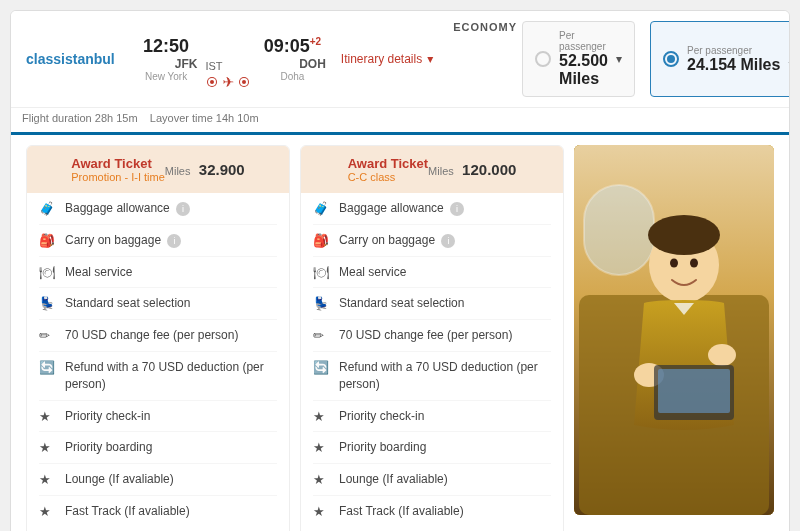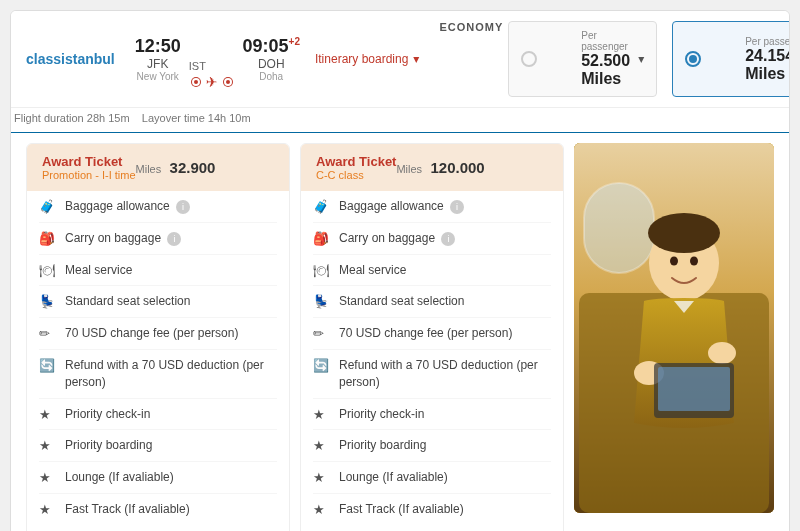--- a/index.html
+++ b/index.html
@@ -45,22 +45,23 @@
       flex-direction: column;
       align-items: center;
     }
     .time-big {
       font-size: 18px;
       font-weight: bold;
       color: #222;
     }
     .airport-code {
       font-size: 12px;
-      font-weight: normal;
+      font-weight: bold;
       color: #555;
+      margin-left: 40px;
     }
     .airport-city {
       font-size: 10px;
       color: #999;
       text-align: center;
     }
     .flight-path {
       display: flex;
       flex-direction: column;
       flex: 1;
@@ -100,22 +101,22 @@
       gap: 5px;
       color: #c0392b;
       font-size: 12px;
       cursor: pointer;
       margin-left: 15px;
       white-space: nowrap;
     }
     .flight-duration-row {
       font-size: 11px;
       color: #777;
-      padding: 4px 3px 8px;
-      border-bottom: 1px solid #0369a1;
+      padding: 4px 11px 8px;
+      border-bottom: 3px solid #0369a1;
     }
     .fare-option {
       display: flex;
       flex-direction: row;
       gap: 5px;
       min-width: 180px;
     }
     .fare-option-label {
       font-size: 11px;
       font-weight: bold;
@@ -151,21 +152,20 @@
     .radio-circle.selected::after {
       content: '';
       width: 8px;
       height: 8px;
       border-radius: 50%;
       background: #2980b9;
     }
     .fare-price-info {
       display: flex;
       flex-direction: column;
-      margin-left: 36px;
     }
     .fare-per-pax {
       font-size: 10px;
       color: #888;
     }
     .fare-miles {
       font-size: 16px;
       font-weight: bold;
       color: #222;
     }
@@ -186,21 +186,21 @@
       border: 1px solid #eee;
       border-radius: 6px;
       overflow: hidden;
       margin-right: 10px;
     }
     .card-header {
       background: #f8e8d8;
       padding: 10px 15px;
       display: flex;
       align-items: center;
-      justify-content: flex-start;
+      justify-content: center;
     }
     .card-header-left {
       display: flex;
       flex-direction: column;
     }
     .award-ticket-label {
       font-size: 13px;
       font-weight: bold;
       color: #c0392b;
     }
@@ -327,21 +327,21 @@
       </div>
       <div class="airport-time">
         <div class="time-big">
           <span>09:05</span><span class="days-plus">+2</span>
         </div>
         <div class="airport-code">DOH</div>
         <div class="airport-city">Doha</div>
       </div>
     </div>
     <div class="itinerary-btn">
-      <span>Itinerary boarding</span>
+      <span>Itinerary details</span>
       <span>▾</span>
     </div>
 
     <div style="display:flex; gap:15px; margin-left:20px;">
       <div class="fare-option">
         <div class="fare-option-label">ECONOMY</div>
         <div class="fare-option-row">
           <div class="radio-circle"></div>
           <div class="fare-price-info">
             <span class="fare-per-pax">Per passenger</span>

